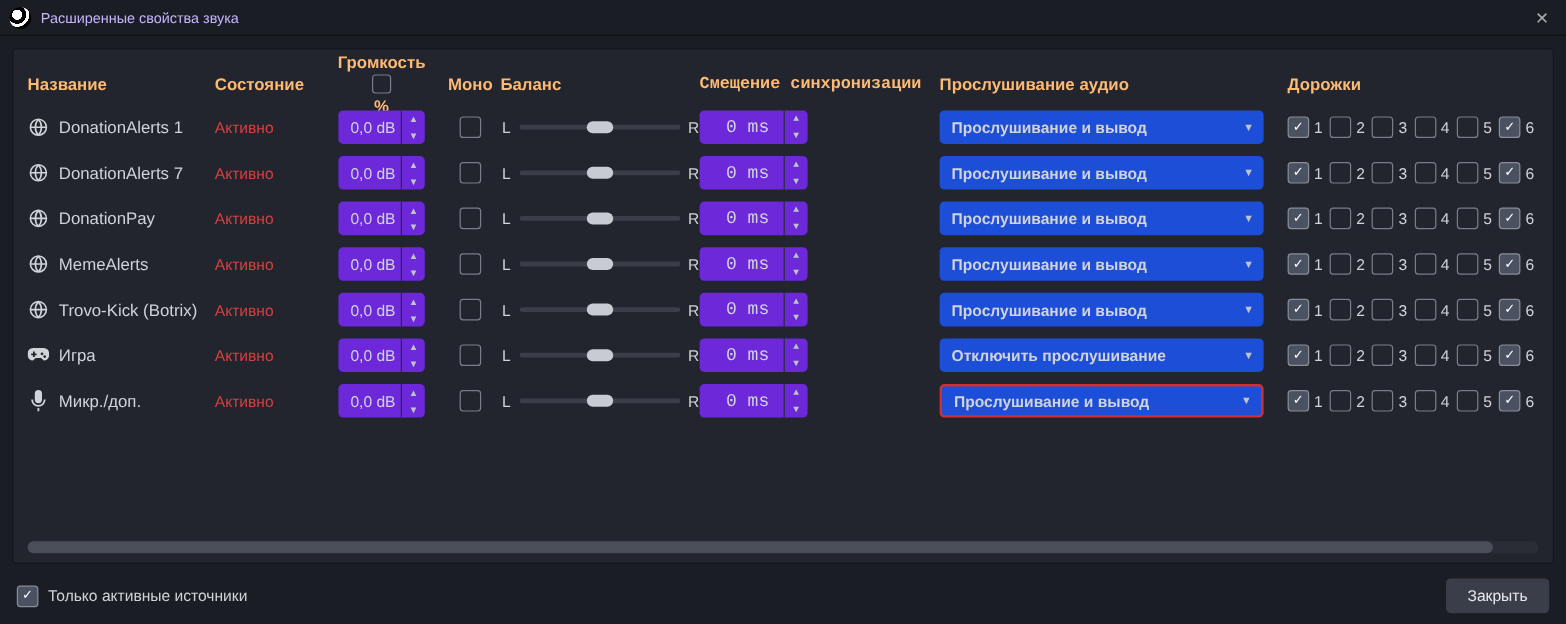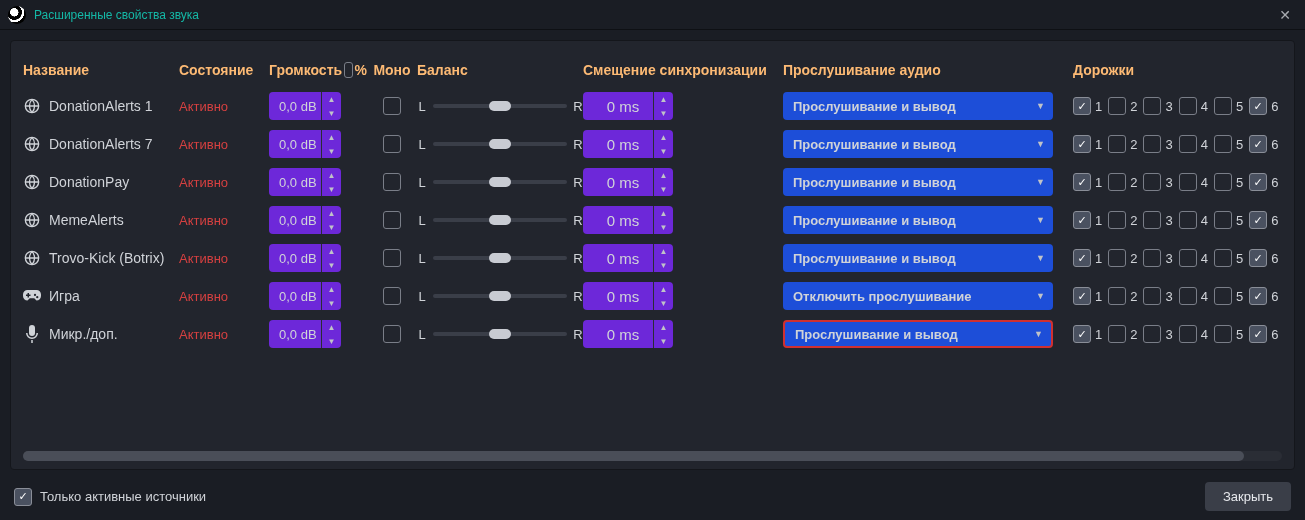--- a/index.html
+++ b/index.html
@@ -1,30 +1,30 @@
 <!DOCTYPE html>
 <html><head>
 <meta charset="utf-8">
 <style>
 * { box-sizing: border-box; margin: 0; padding: 0; }
 body { background: #1a1d24; color: #d0d3d8; font-family: "Segoe UI", Arial, sans-serif; font-size: 14px; width: 1305px; height: 520px; overflow: hidden; position: relative; }
 .titlebar { height: 30px; display: flex; align-items: center; padding: 0 8px; background: #1a1d24; border-bottom: 1px solid #0e1014; }
 .obs-logo { width: 18px; height: 18px; border-radius: 50%; background: radial-gradient(circle at 35% 35%, #fff 0%, #fff 25%, #000 26%, #000 45%, #fff 46%, #fff 60%, #000 61%); margin-right: 8px; flex-shrink: 0; }
-.title-text { color: #14b8a6; font-size: 12px; flex: 1; }
+.title-text { color: #c4b5fd; font-size: 12px; flex: 1; }
 .close-x { color: #a8abb0; font-size: 14px; padding: 0 6px; cursor: pointer; }
 .inner { position: absolute; top: 30px; left: 0; right: 0; bottom: 0; padding: 10px; }
 .panel { background: #22252d; border: 1px solid #14161b; border-radius: 4px; height: 430px; padding: 12px 0 8px 0; display: flex; flex-direction: column; }
 .row { display: flex; align-items: center; height: 38px; padding: 0 12px; }
 .head { font-weight: 600; color: #fdba74; height: 34px; }
 .c-name { width: 156px; display: flex; align-items: center; gap: 8px; }
 .c-state { width: 90px; }
-.c-vol { width: 98px; display: flex; align-items: center; gap: 4px; }
+.c-vol { width: 98px; display: flex; align-items: center; gap: 4px; flex-direction: column; }
 .c-mono { width: 50px; display: flex; justify-content: center; }
 .c-bal { width: 166px; display: flex; align-items: center; gap: 6px; }
-.c-sync { width: 200px; display: flex; align-items: center; gap: 6px; }
+.c-sync { width: 200px; display: flex; align-items: center; gap: 6px; font-family: Liberation Mono, monospace; }
 .c-listen { width: 290px; display: flex; align-items: center; }
 .c-tracks { flex: 1; display: flex; align-items: center; gap: 6px; }
 .icon { width: 18px; height: 18px; display: inline-flex; align-items: center; justify-content: center; color: #d0d3d8; flex-shrink: 0; }
 .state-active { color: #d64040; font-size: 13px; }
 .volbox, .syncbox { background: #6d28d9; border-radius: 4px; height: 28px; display: flex; align-items: center; }
 .volbox { width: 72px; }
 .voltxt { flex: 1; text-align: left; padding-left: 10px; font-size: 13px; }
 .spin { width: 20px; display: flex; flex-direction: column; border-left: 1px solid #2a2d35; height: 100%; }
 .spinb { flex: 1; display: flex; align-items: center; justify-content: center; font-size: 8px; color: #c0c3c8; cursor: pointer; }
 .chk { width: 18px; height: 18px; border: 1.5px solid #7a7e88; border-radius: 3px; background: transparent; display: inline-flex; align-items: center; justify-content: center; cursor: pointer; }

